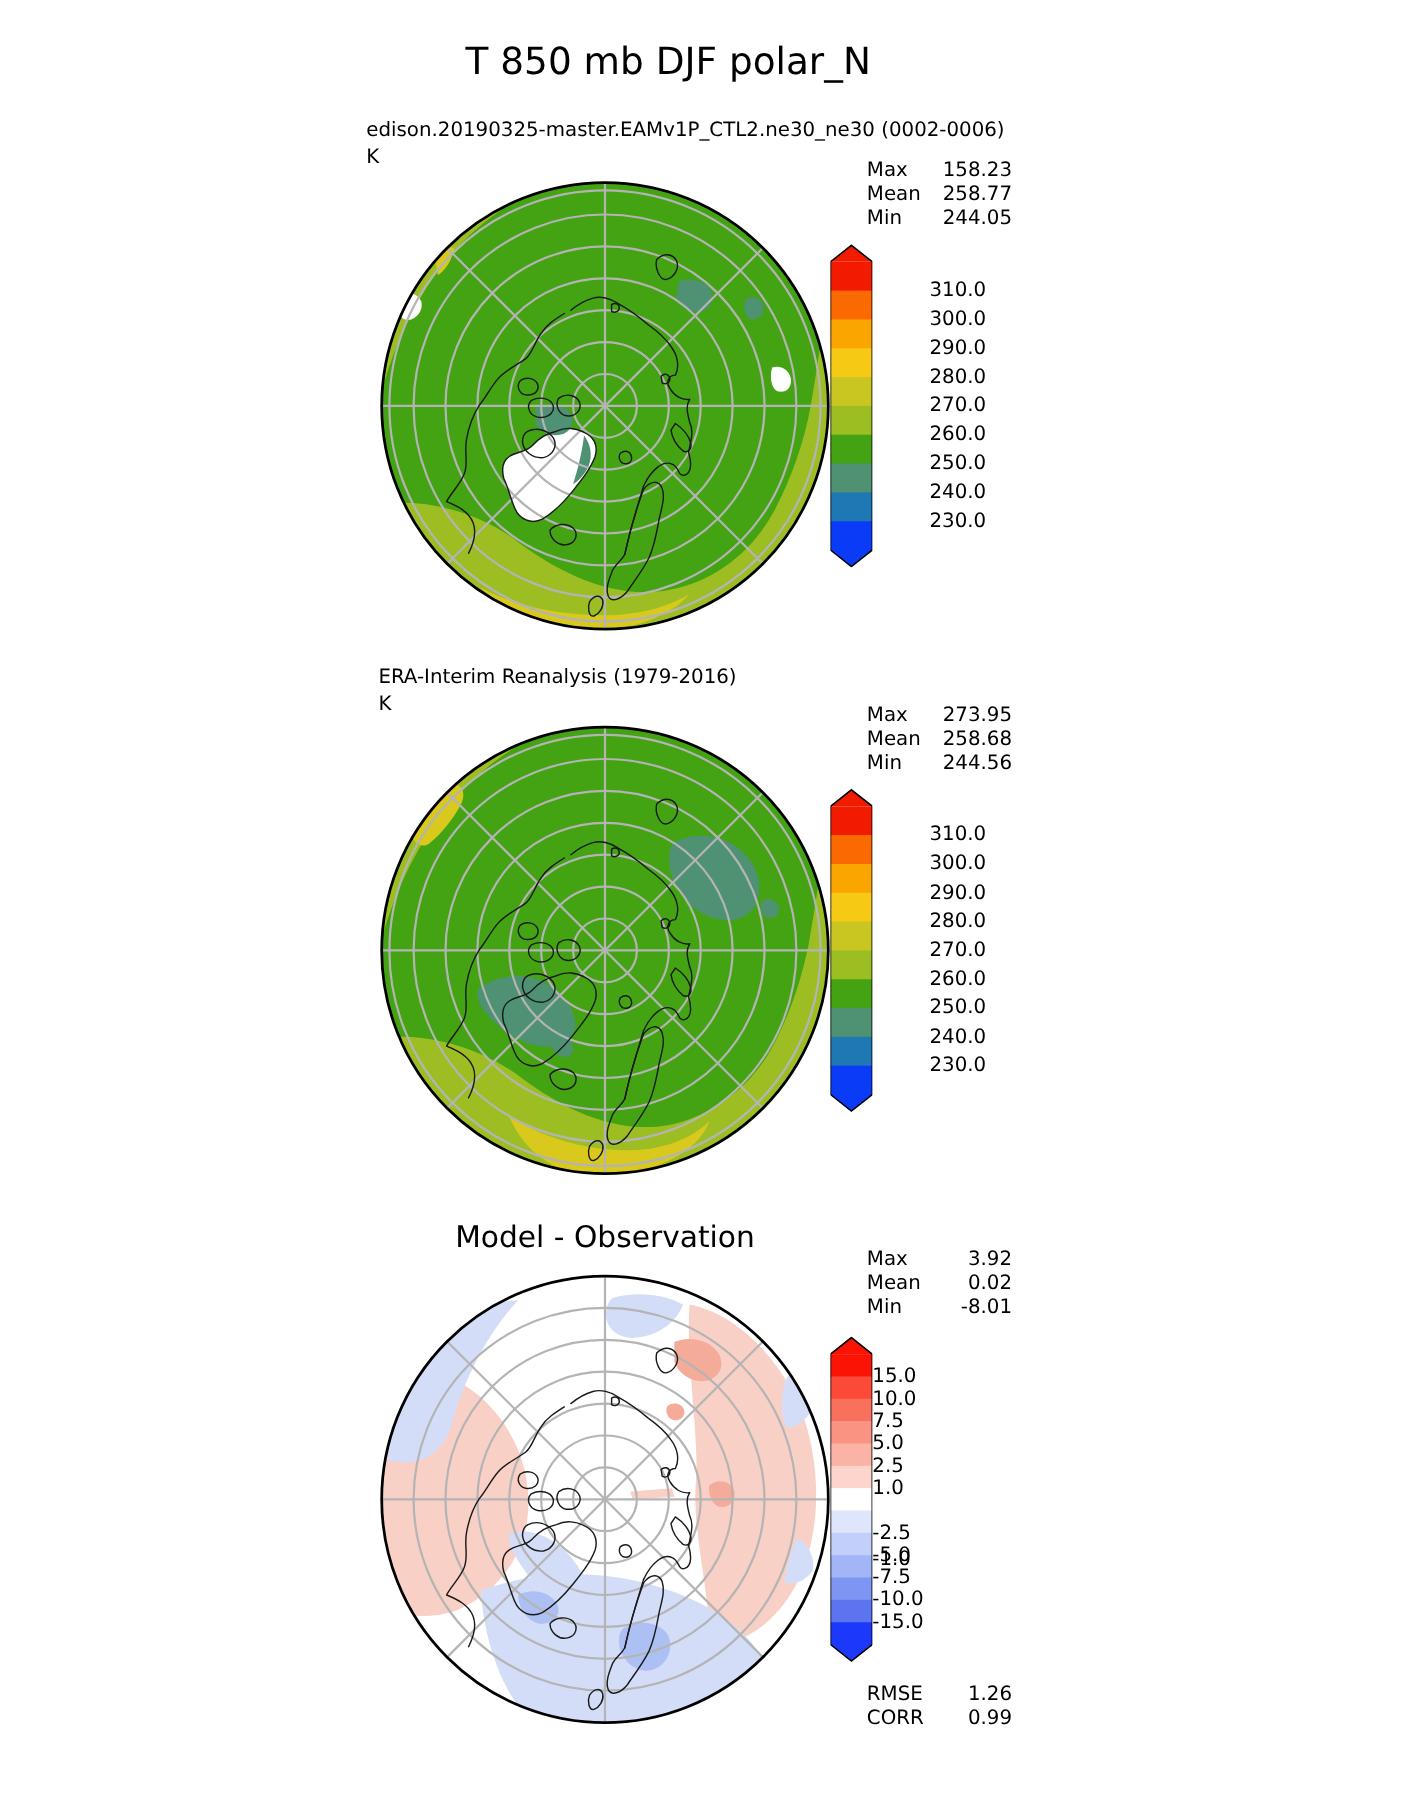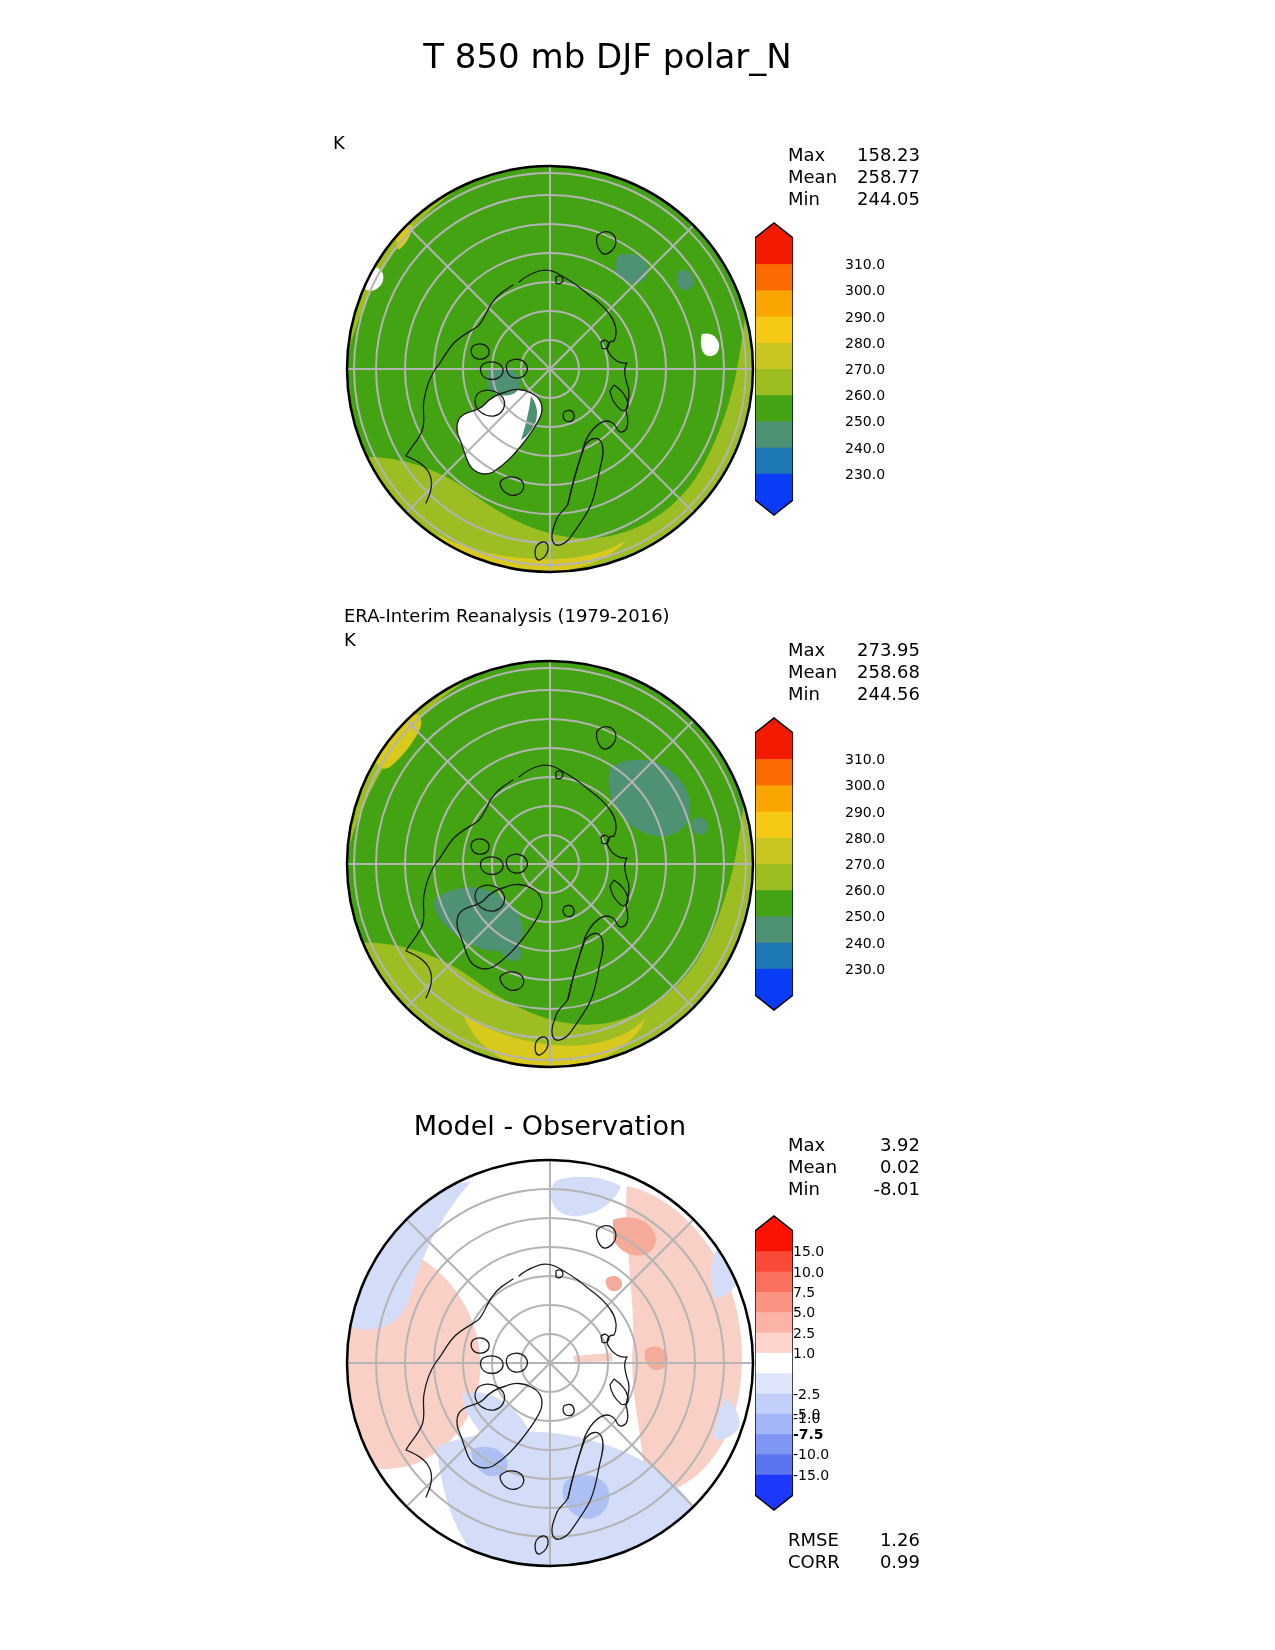--- a/index.html
+++ b/index.html
@@ -5,40 +5,41 @@
   html,body{margin:0;padding:0;background:#fff;}
   #page{position:relative;width:1275px;height:1650px;background:#fff;
         font-family:"DejaVu Sans","Liberation Sans",sans-serif;color:#000;overflow:hidden;}
   .abs{position:absolute;}
   .title{font-size:34px;text-align:center;}
   .subtitle{font-size:18px;}
   .units{font-size:18px;}
   .panel3-title{font-size:27px;text-align:center;}
   .stats{width:132px;font-size:18px;line-height:22px;}
   .stat-row{display:flex;justify-content:space-between;}
-  .tick{font-size:14px;line-height:20px;white-space:nowrap;}
+  .tick{font-size:18px;line-height:20px;white-space:nowrap;}
   .tick-left{text-align:left;}
   .tick-right{}
   svg.map{display:block;}
   .graticule circle,.graticule line{fill:none;stroke:#b4b4b4;stroke-width:2;}
   .coast path{fill:none;stroke:#1a1a1a;stroke-width:1.3;stroke-linejoin:round;stroke-linecap:round;}
   .rim{fill:none;stroke:#000;stroke-width:2.5;}
   .cb-outline{fill:none;stroke:#000;stroke-width:1.4;}
   
   .c-grn{fill:#43a313}.c-ylg{fill:#9cbe23}.c-gld{fill:#d9c91c}.c-tea{fill:#4f9173}.c-wht{fill:#ffffff}
   
   .d-pk{fill:#f9d0c5}.d-pk2{fill:#f5ab99}.d-bl{fill:#d4ddf8}.d-bl2{fill:#adc0f3}
 </style>
 </head>
 <body>
 
 <div id="page">
 
   <div class="abs title" style="left:0;top:36px;width:1215px;">T 850 mb DJF polar_N</div>
 
+  <div class="abs subtitle" style="left:333px;top:108px;width:660px;">edison.20190325-master.EAMv1P_CTL2.ne30_ne30 (0002-0006)</div>
   <div class="abs units" style="left:333px;top:132px;">K</div>
 
   <div class="abs stats" style="left:788px;top:144px;">
     <div class="stat-row">
       <span>Max</span>
       <span>158.23</span>
       </div>
     <div class="stat-row">
       <span>Mean</span>
       <span>258.77</span>
@@ -324,16 +325,16 @@
     <div class="abs tick tick-left" style="left: 845px; top: 958.8px; width: 70px;">230.0</div>
     <div class="abs tick tick-right" style="left: 793px; top: 1241.3px; width: 90px;">15.0</div>
     <div class="abs tick tick-right" style="left: 793px; top: 1261.6px; width: 90px;">10.0</div>
     <div class="abs tick tick-right" style="left: 793px; top: 1281.9px; width: 90px;">7.5</div>
     <div class="abs tick tick-right" style="left: 793px; top: 1302.2px; width: 90px;">5.0</div>
     <div class="abs tick tick-right" style="left: 793px; top: 1322.5px; width: 90px;">2.5</div>
     <div class="abs tick tick-right" style="left: 793px; top: 1342.9px; width: 90px;">1.0</div>
     <div class="abs tick tick-right" style="left: 793px; top: 1363.2px; width: 90px; margin-top: 45px;">-1.0</div>
     <div class="abs tick tick-right" style="left: 793px; top: 1383.5px; width: 90px;">-2.5</div>
     <div class="abs tick tick-right" style="left: 793px; top: 1403.8px; width: 90px;">-5.0</div>
-    <div class="abs tick tick-right" style="left: 793px; top: 1424.1px; width: 90px; font-weight: bold;">-7.5</div>
+    <div class="abs tick tick-right" style="left: 793px; top: 1424.1px; width: 90px;">-7.5</div>
     <div class="abs tick tick-right" style="left: 793px; top: 1444.4px; width: 90px;">-10.0</div>
     <div class="abs tick tick-right" style="left: 793px; top: 1464.7px; width: 90px;">-15.0</div>
   </div>
 
 </body></html>

